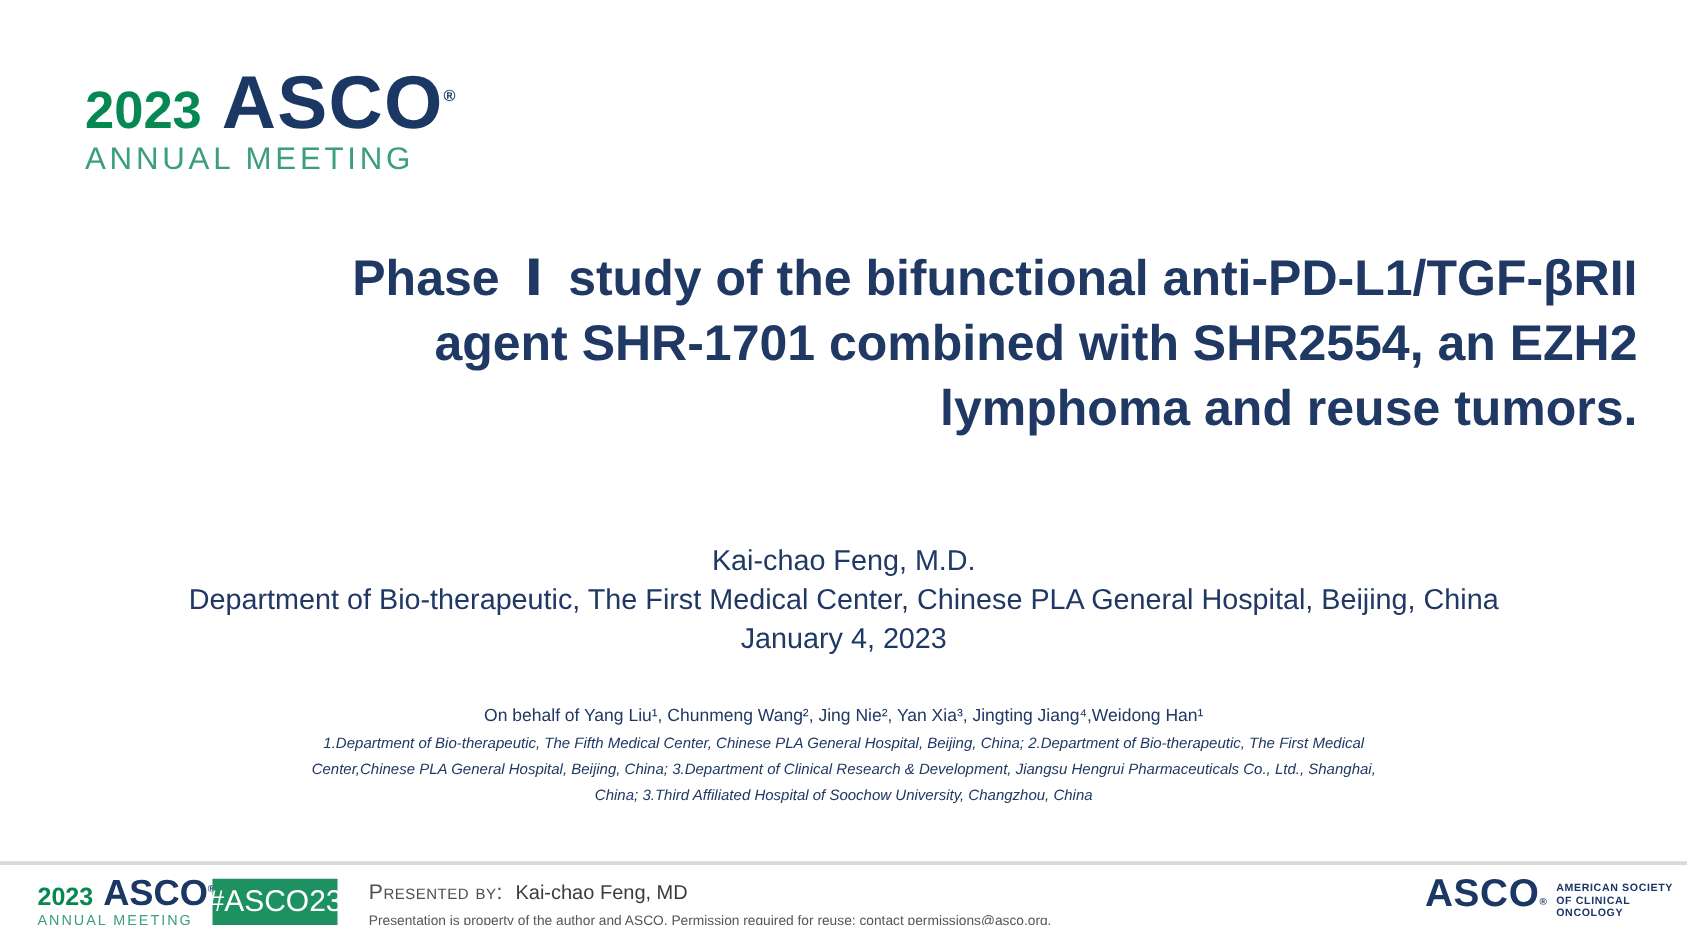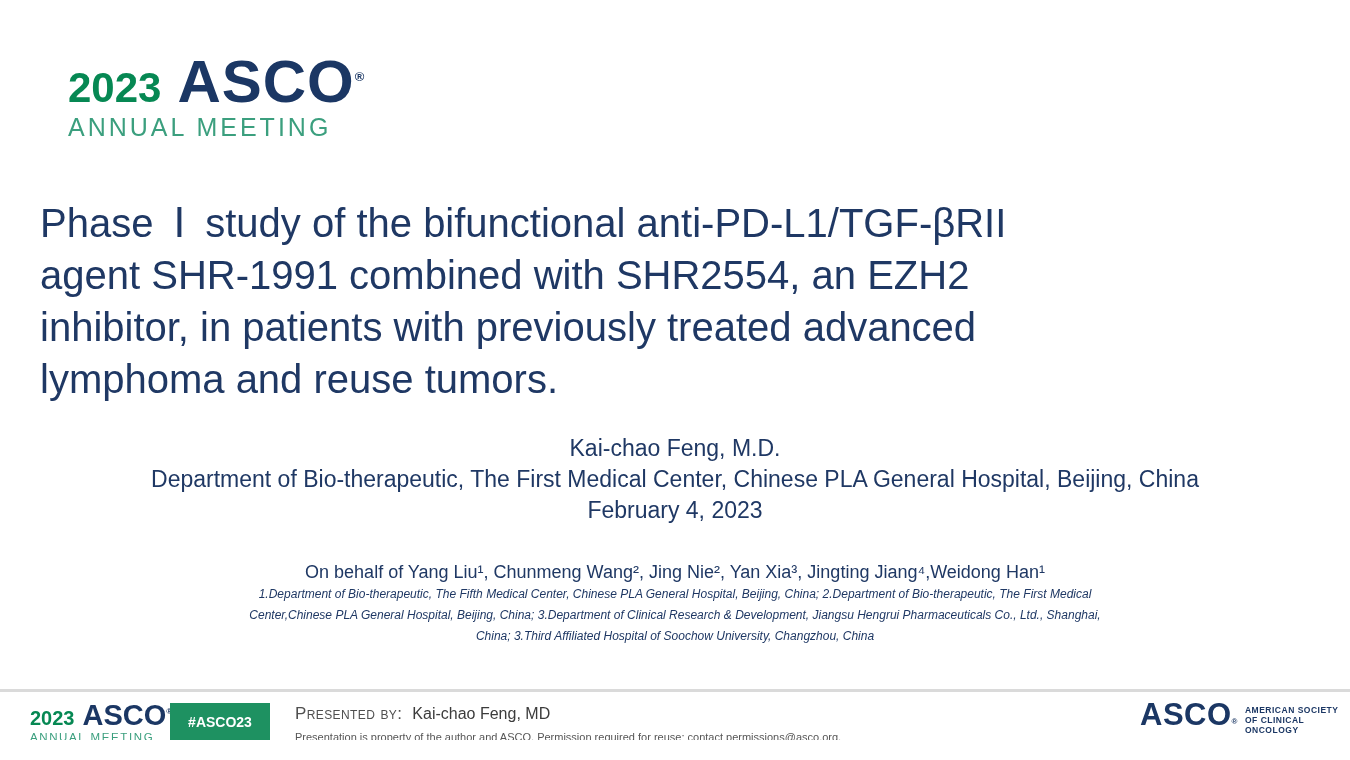--- a/index.html
+++ b/index.html
@@ -17,56 +17,56 @@
   .header-logo { position: absolute; left: 68px; top: 52px; }
   .logo-row { display: flex; align-items: baseline; gap: 16px; }
   .logo-year { font-size: 42px; font-weight: bold; color: var(--green, #068853); }
   .logo-brand { font-size: 60px; font-weight: bold; color: var(--logo-navy, #1B3764); line-height: 1; letter-spacing: 1px; }
   .logo-reg { font-size: 13px; vertical-align: super; letter-spacing: 0; }
   .logo-sub { font-size: 25px; color: var(--light-green, #3B9F7E); letter-spacing: 3px; margin-top: 1px; }
 
   
   .title {
     position: absolute; top: 197px; left: 40px; right: 40px;
-    text-align: left; font-size: 40px; font-weight: normal;
+    text-align: right; font-size: 40px; font-weight: bold;
     line-height: 52px; color: var(--navy, #1F3864);
   }
 
   
   .presenter {
     position: absolute; top: 433px; left: 40px; right: 40px;
     text-align: center; font-size: 23px; font-weight: normal;
     line-height: 31px; color: var(--navy, #1F3864);
   }
 
   
   .authors {
     position: absolute; top: 562px; left: 30px; right: 30px;
     text-align: center; color: var(--navy, #1F3864);
   }
-  .on-behalf { font-size: 18px; line-height: 21px; margin-bottom: 1px; }
+  .on-behalf { font-size: 14px; line-height: 21px; margin-bottom: 1px; }
   .affil-line { font-style: italic; font-size: 12px; line-height: 20.8px; }
 
   
   .footer-divider {
     position: absolute; left: 0; right: 0; top: 689px; height: 3px;
     background: var(--divider-gray, #DADADA);
   }
 
   .footer-logo { position: absolute; left: 30px; top: 701px; }
   .flogo-row { display: flex; align-items: baseline; gap: 8px; }
   .flogo-year { font-size: 20px; font-weight: bold; color: var(--green, #068853); }
   .flogo-brand { font-size: 29px; font-weight: bold; color: var(--logo-navy, #1B3764); line-height: 1; }
   .flogo-reg { font-size: 8px; vertical-align: super; }
   .flogo-sub { font-size: 11.5px; color: var(--light-green, #3B9F7E); letter-spacing: 1.6px; margin-top: 1px; }
 
   .hashtag-badge {
     position: absolute; left: 170px; top: 703px; width: 100px; height: 37px;
     background: var(--badge-green, #1E9161); color: #ffffff;
-    font-size: 14px; font-weight: bold;
+    font-size: 24px; font-weight: normal;
     display: flex; align-items: center; justify-content: center;
   }
 
   .presented-by { position: absolute; left: 295px; top: 704px; }
   .pb-row { display: flex; align-items: baseline; gap: 10px; }
   .pb-label { font-variant: small-caps; font-size: 17px; letter-spacing: 0.4px; color: var(--footer-text-gray, #4F4F4F); }
   .pb-name { font-size: 16px; color: #3C3C3C; }
   .pb-disclaimer { margin-top: 7px; font-size: 11px; color: #565656; }
 
   .society-logo { position: absolute; left: 1140px; top: 700px; width: 200px; }
@@ -84,29 +84,28 @@
   <div class="header-logo">
     <div class="logo-row">
       <span class="logo-year">2023</span>
       <span class="logo-brand"><span>ASCO</span><span class="logo-reg">®</span></span>
     </div>
     <div class="logo-sub">ANNUAL MEETING</div>
   </div>
 
   <div class="title">
     <div>Phase Ⅰ study of the bifunctional anti-PD-L1/TGF-βRII</div>
-    <div>agent SHR-1991 combined with SHR2554, an EZH2</div>
-    <div>inhibitor, in patients with previously treated advanced</div>
+    <div>agent SHR-1701 combined with SHR2554, an EZH2</div>
     <div>lymphoma and reuse tumors.</div>
   </div>
 
   <div class="presenter">
     <div>Kai-chao Feng, M.D.</div>
     <div>Department of Bio-therapeutic, The First Medical Center, Chinese PLA General Hospital, Beijing, China</div>
-    <div>February 4, 2023</div>
+    <div>January 4, 2023</div>
   </div>
 
   <div class="authors">
     <div class="on-behalf">On behalf of Yang Liu¹, Chunmeng Wang², Jing Nie², Yan Xia³, Jingting Jiang⁴,Weidong Han¹</div>
     <div class="affil-line">1.Department of Bio-therapeutic, The Fifth Medical Center, Chinese PLA General Hospital, Beijing, China; 2.Department of Bio-therapeutic, The First Medical</div>
     <div class="affil-line">Center,Chinese PLA General Hospital, Beijing, China; 3.Department of Clinical Research &amp; Development, Jiangsu Hengrui Pharmaceuticals Co., Ltd., Shanghai,</div>
     <div class="affil-line">China; 3.Third Affiliated Hospital of Soochow University, Changzhou, China</div>
   </div>
 
   <div class="footer-divider"></div>

